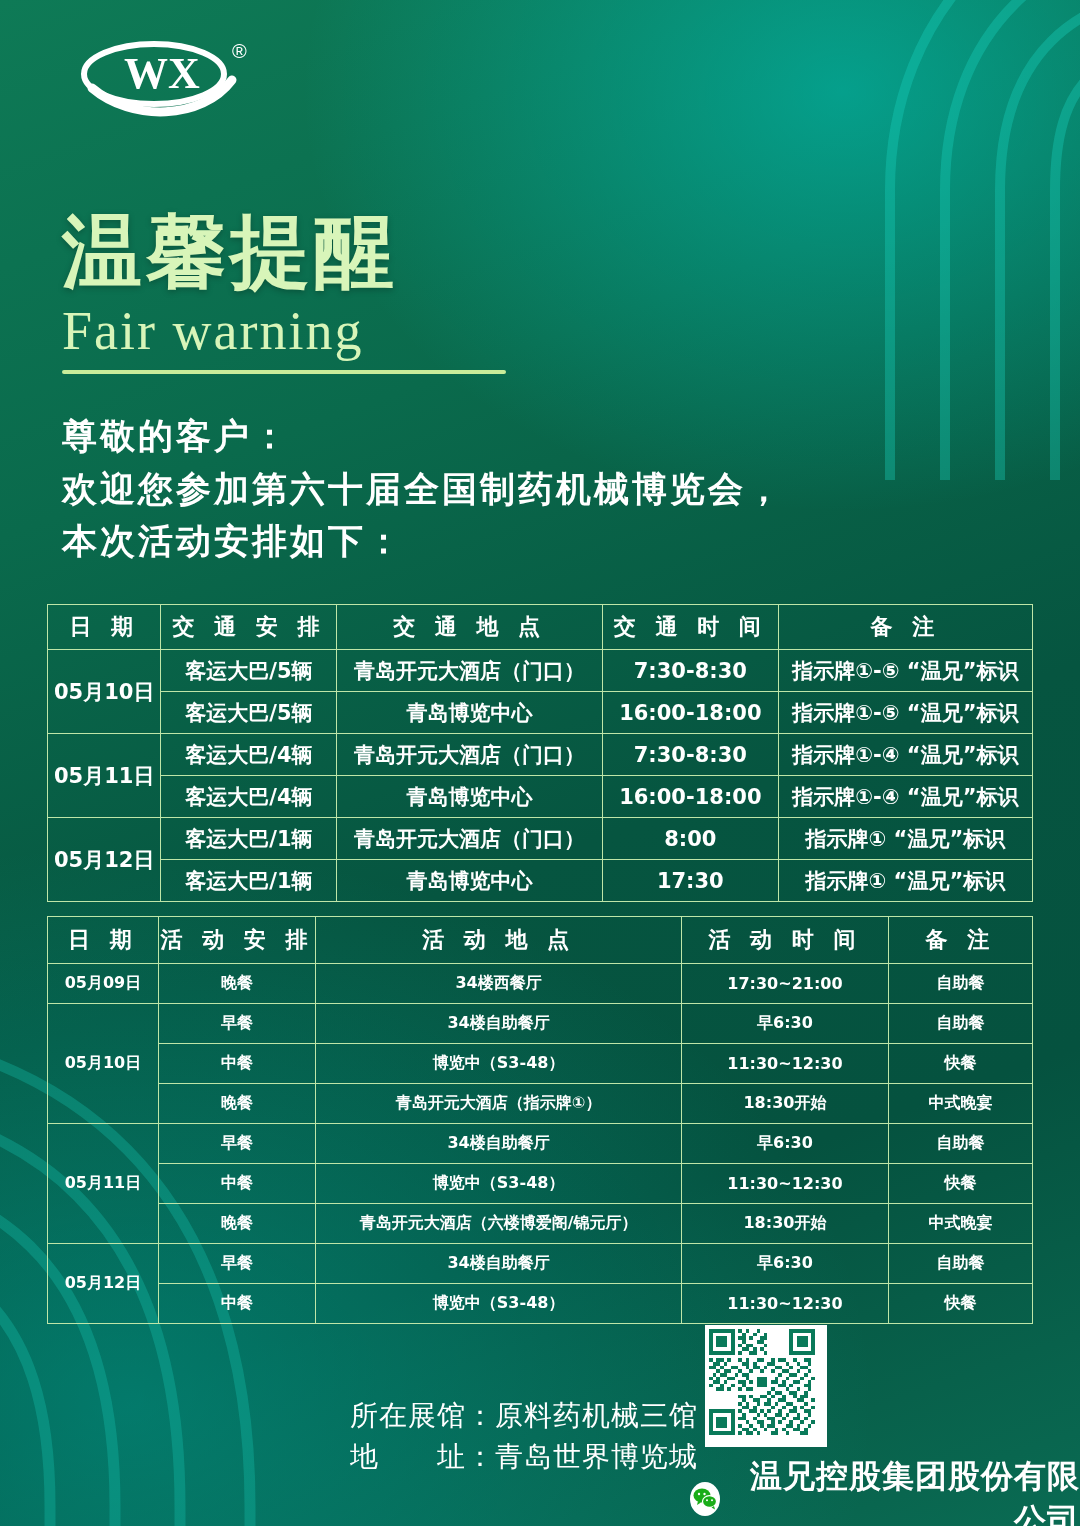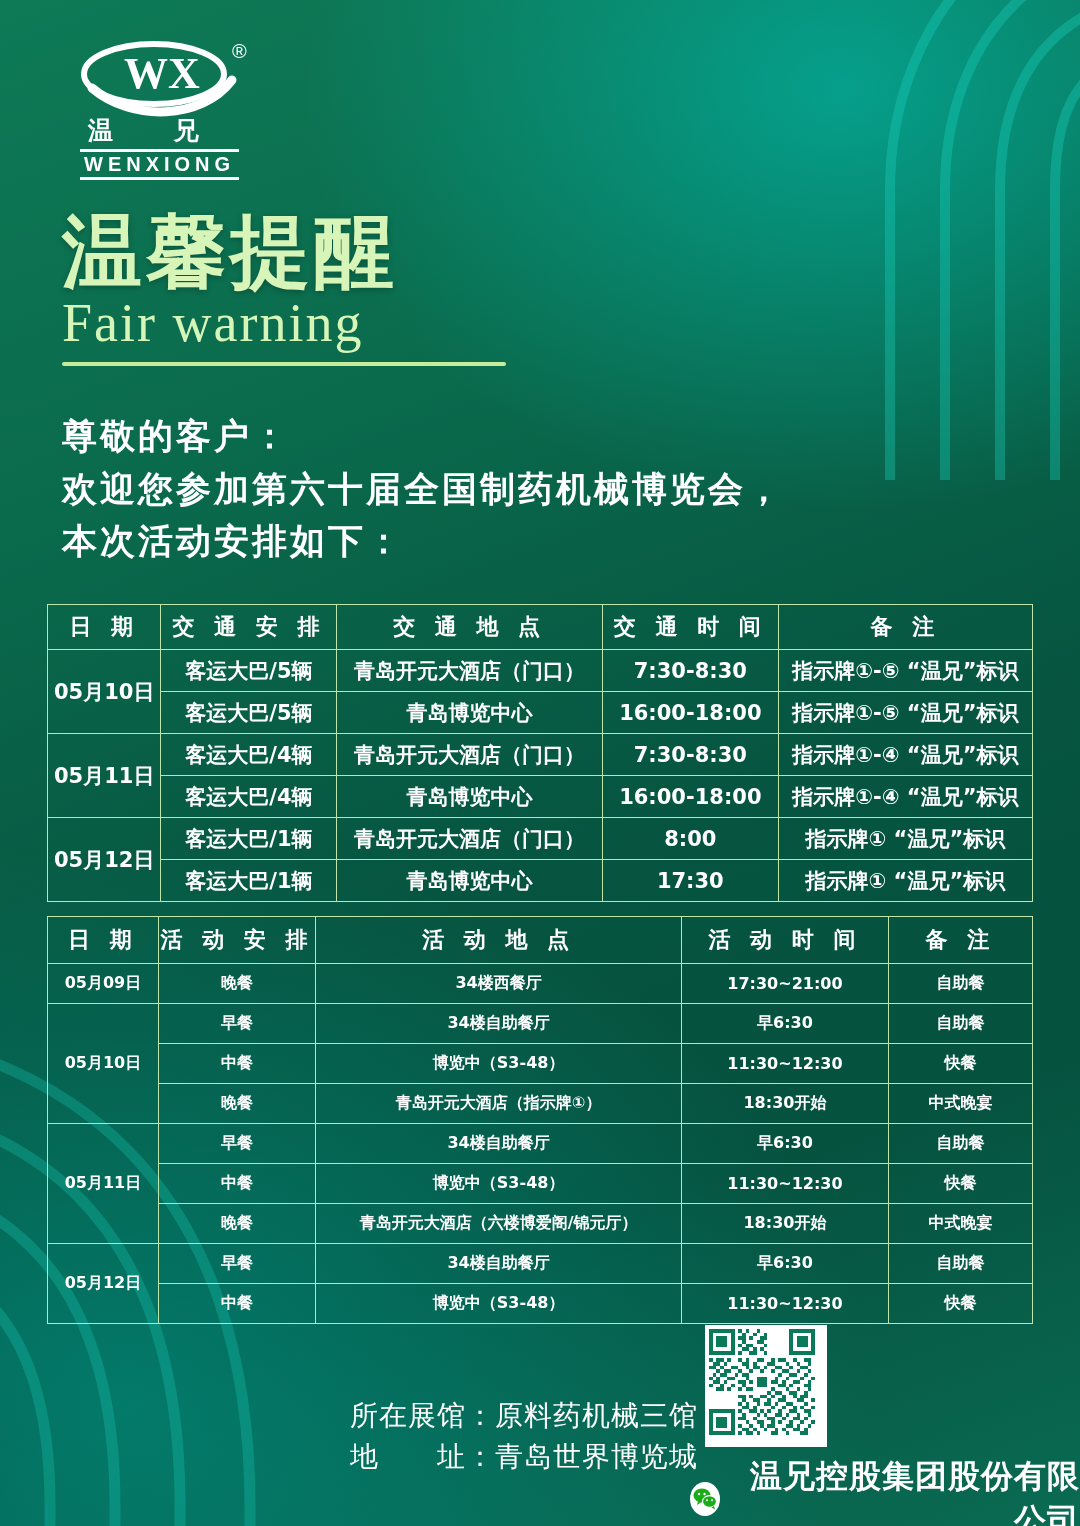--- a/index.html
+++ b/index.html
@@ -38,21 +38,21 @@
   .headline{position:absolute;left:62px;top:210px;}
   .h-cn{
     font-size:80px;line-height:1.04;font-weight:bold;color:#d8f5b9;
     letter-spacing:4px;
     font-family:"DejaVu Sans","Liberation Sans",sans-serif;
     text-shadow:0 2px 6px rgba(0,0,0,.25);
   }
   .h-en{
     font-size:54px;line-height:1.05;color:#d8f5b9;letter-spacing:2px;
     font-family:"Liberation Serif","DejaVu Serif",serif;
-    margin-top:2px;
+    margin-top:10px;
   }
   .h-rule{width:444px;height:4px;background:#c9ec9a;margin-top:10px;border-radius:2px;}
 
   
   .intro{position:absolute;left:62px;top:410px;color:#ffffff;font-weight:bold;}
   .intro div{
     font-size:35px;line-height:1.5;letter-spacing:3px;
     font-family:"DejaVu Sans","Liberation Sans",sans-serif;
   }
 
@@ -142,24 +142,20 @@
     </svg>
   </div>
 
   <div class="logo">
     <svg width="200" height="135" viewBox="0 0 200 135">
       <ellipse cx="82" cy="38" rx="70" ry="30" fill="none" stroke="#ffffff" stroke-width="6"></ellipse>
       <path d="M20 52 C 60 86 130 84 160 44" fill="none" stroke="#ffffff" stroke-width="9" stroke-linecap="round"></path>
       <text class="wx-text" x="52" y="52" font-size="44" fill="#ffffff">WX</text>
       <text x="160" y="22" font-size="20" fill="#ffffff">®</text>
     </svg>
-    <div style="position:absolute;left:8px;top:78px;width:190px;">
-      <div style="font-size:25px;color:#fff;font-weight:bold;letter-spacing:26px;text-align:left;padding-left:8px;font-family:'DejaVu Sans','Liberation Sans',sans-serif;">温 兄</div>
-      <div style="font-size:20px;color:#fff;font-weight:bold;letter-spacing:5px;border-top:3px solid #fff;border-bottom:3px solid #fff;display:inline-block;padding:1px 4px;margin-top:2px;font-family:'Liberation Sans',sans-serif;">WENXIONG</div>
-    </div>
   </div>
 
   <div class="headline">
     <div class="h-cn">温馨提醒</div>
     <div class="h-en">Fair warning</div>
     <div class="h-rule"></div>
   </div>
 
   <div class="intro">
     <div>尊敬的客户：</div>

